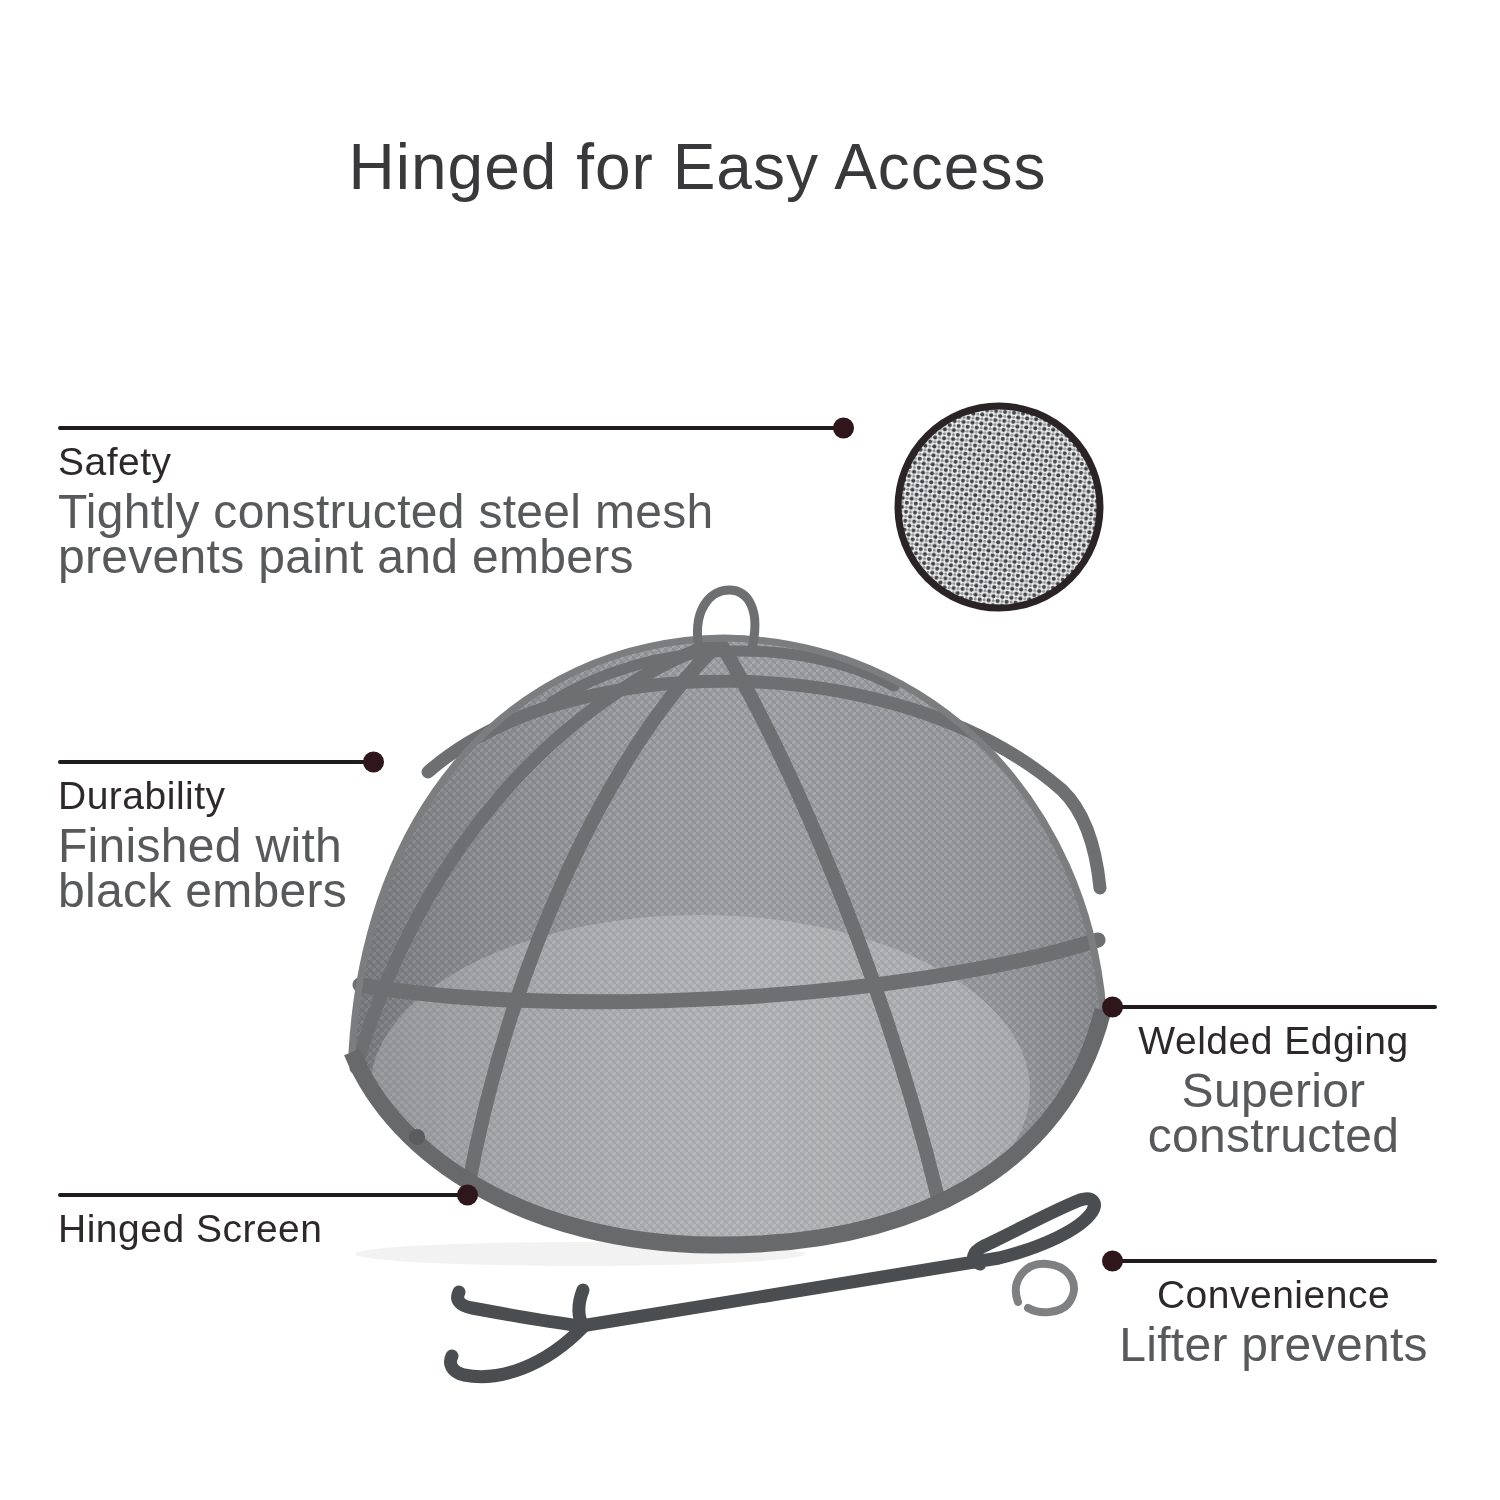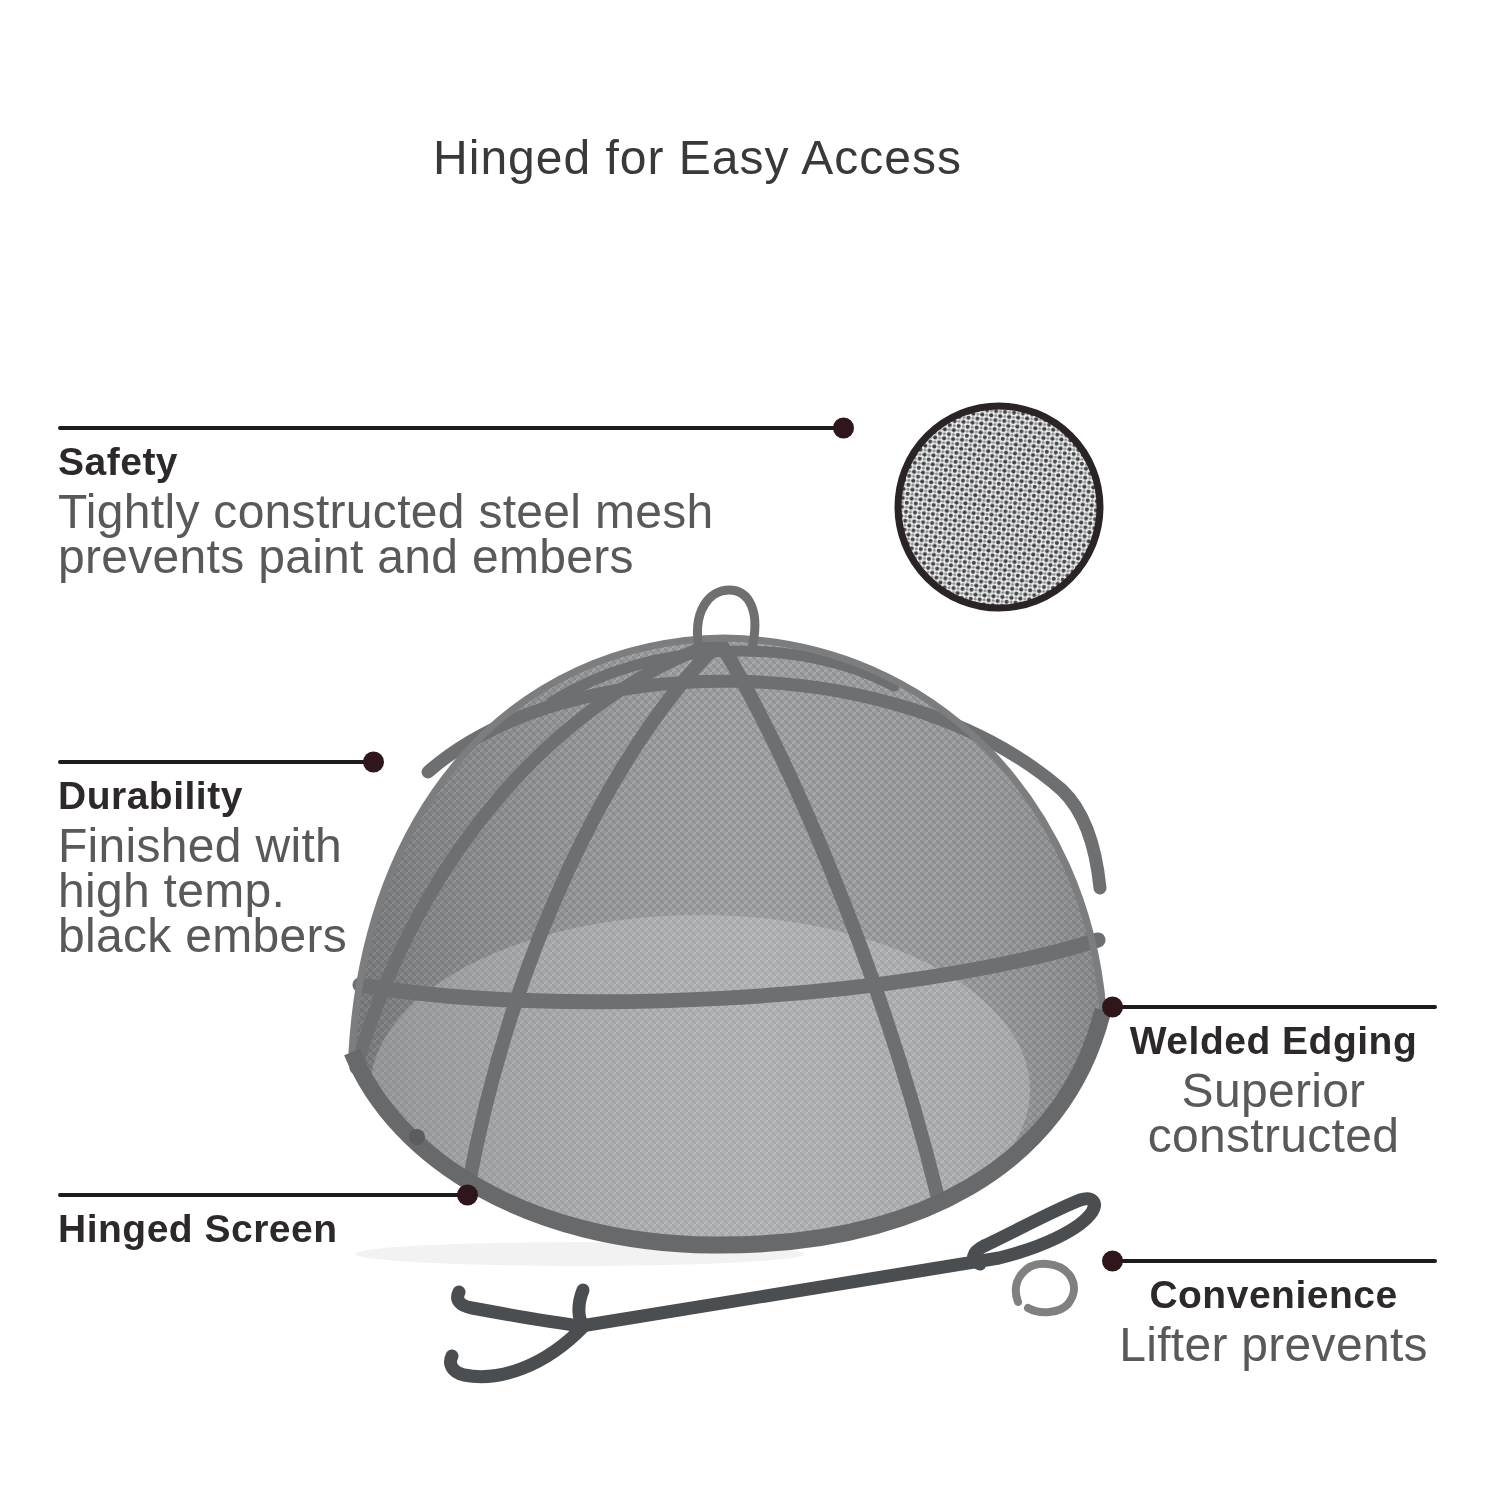--- a/index.html
+++ b/index.html
@@ -14,37 +14,37 @@
   html,body{margin:0;padding:0}
   body{
     width:1500px;height:1500px;position:relative;overflow:hidden;
     background:var(--background);
     font-family:"Liberation Sans", sans-serif;
   }
   .stage{position:absolute;inset:0}
   .page-title{
     position:absolute;left:0;top:130px;width:1395px;
     margin:0;text-align:center;
-    font-size:48px;font-weight:300;letter-spacing:1px;
+    font-size:64px;font-weight:300;letter-spacing:1px;
     color:var(--title-color);
   }
   .artwork{position:absolute;left:0;top:0;width:1500px;height:1500px}
   .callout{position:absolute}
   .callout .rule{
     position:relative;height:4px;width:100%;
     background:var(--line-color);border-radius:2px;
   }
   .callout .rule .dot{
     position:absolute;top:50%;width:21px;height:21px;border-radius:50%;
     background:var(--dot-color);transform:translateY(-50%);
   }
   .callout.left .rule .dot{right:-8px}
   .callout.right .rule .dot{left:-8px}
   .callout h2{
-    margin:11px 0 5px;font-size:39px;font-weight:bold;line-height:1.1;
+    margin:11px 0 5px;font-size:39px;font-weight:normal;line-height:1.1;
     letter-spacing:.5px;color:var(--heading-color);
   }
   .callout .body-line{
     font-size:48px;line-height:45px;letter-spacing:.3px;
     color:var(--body-color);
   }
   .callout.right{text-align:center}
   #c-safety{left:58px;top:426px;width:788px}
   #c-durability{left:58px;top:760px;width:318px}
   #c-welded{left:1110px;top:1005px;width:327px}
@@ -127,21 +127,20 @@
     </div>
   </div>
 
   <div class="callout left" id="c-durability">
     <div class="rule">
       <span class="dot"></span>
     </div>
     <h2>Durability</h2>
     <div class="body">
       <div class="body-line">Finished with</div>
-      <div class="body-line">high temp.</div>
       <div class="body-line">black embers</div>
     </div>
   </div>
 
   <div class="callout right" id="c-welded">
     <div class="rule">
       <span class="dot"></span>
     </div>
     <h2>Welded Edging</h2>
     <div class="body">

